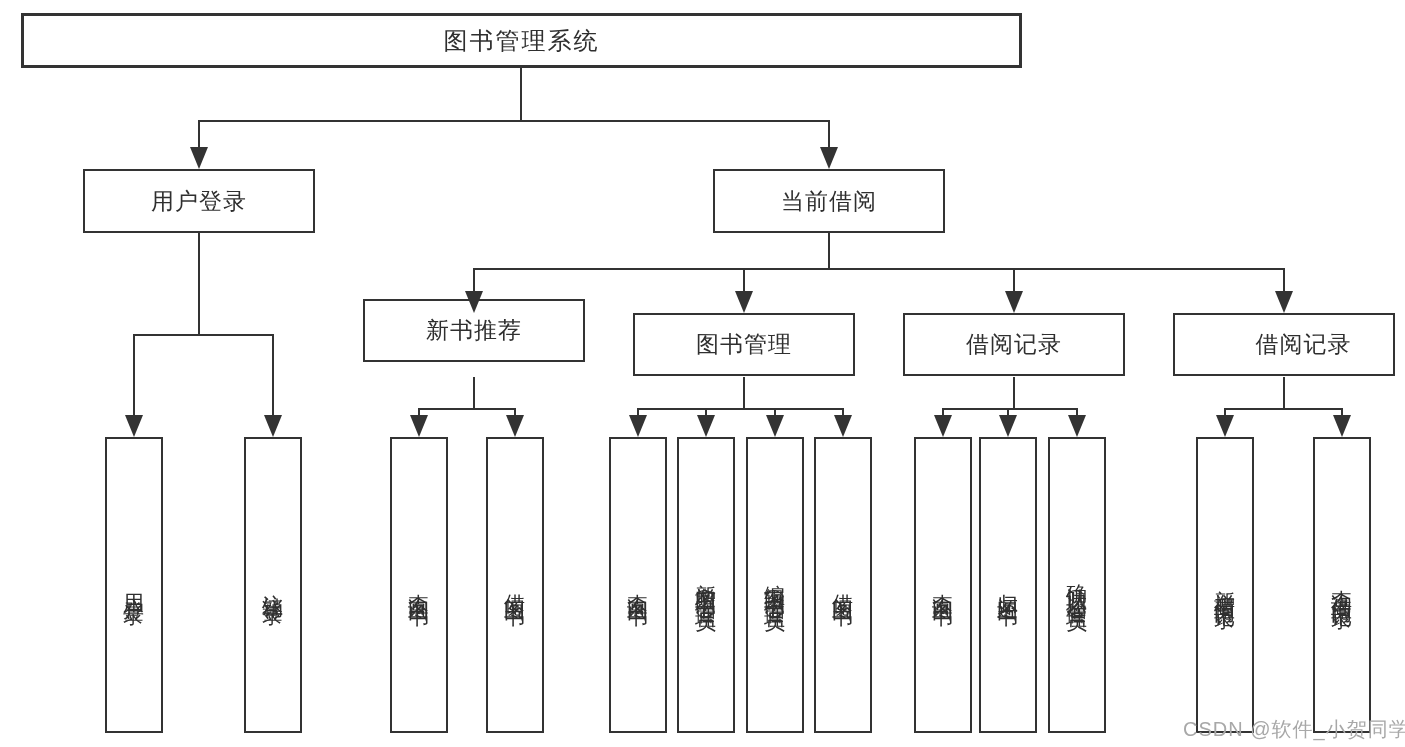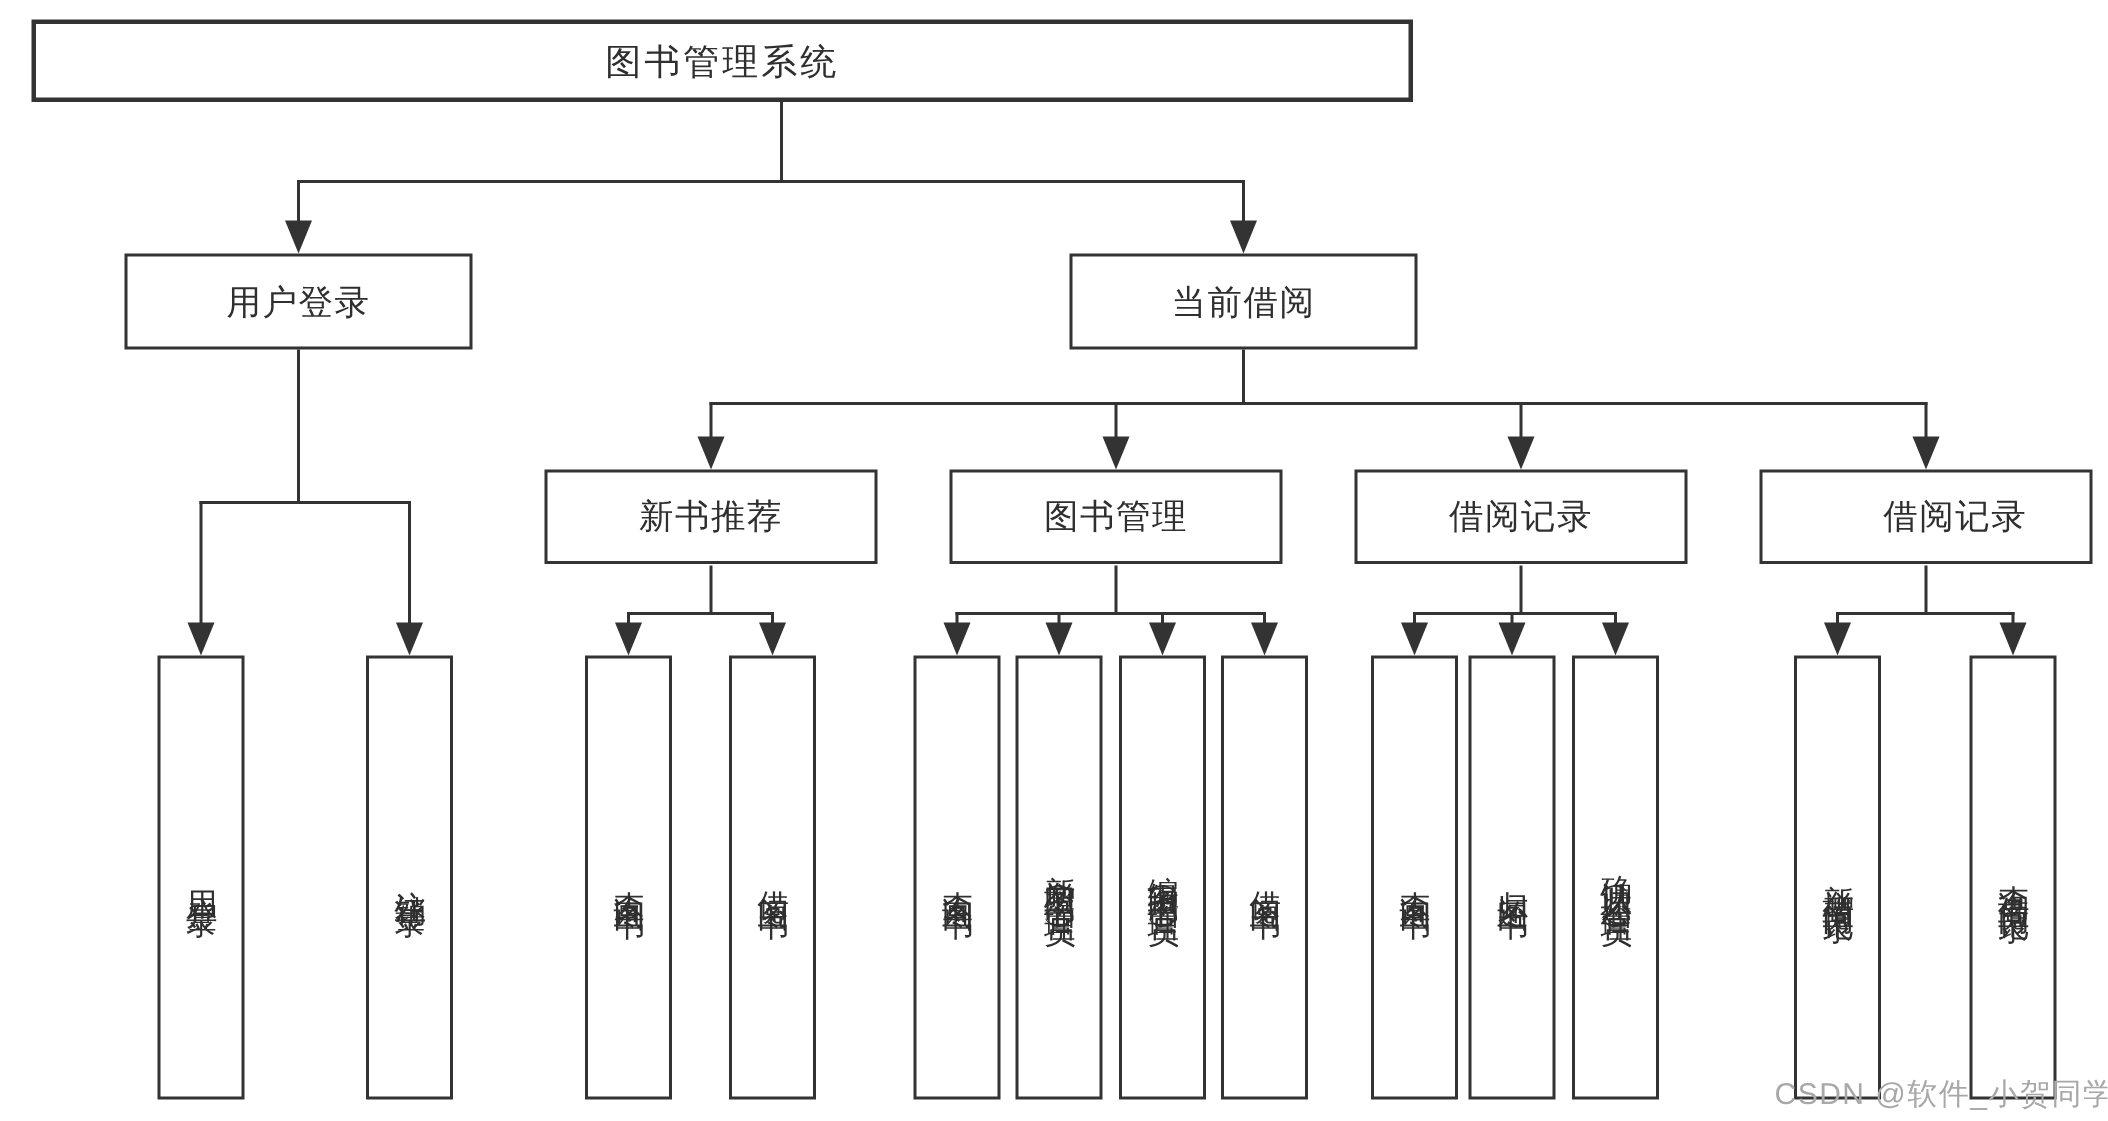--- a/index.html
+++ b/index.html
@@ -26,26 +26,26 @@
     border-top:22px solid #333333;
   }
   .watermark{
     position:absolute;left:1183px;top:716px;z-index:5;
     font-size:20px;color:#a8a8a8;letter-spacing:1px;white-space:nowrap;
   }
 </style>
 </head>
 <body>
 
-<div class="box root" style="left:21px;top:13px;width:921px;height:55px;">图书管理系统</div>
+<div class="box root" style="left:21px;top:13px;width:1001px;height:55px;">图书管理系统</div>
 
 <div class="box lvl" style="left:83px;top:169px;width:232px;height:64px;">用户登录</div>
 <div class="box lvl" style="left:713px;top:169px;width:232px;height:64px;">当前借阅</div>
 
-<div class="box lvl" style="left:363px;top:313px;width:222px;height:63px;">新书推荐</div>
+<div class="box lvl" style="left:363px;top:299px;width:222px;height:63px;">新书推荐</div>
 <div class="box lvl" style="left:633px;top:313px;width:222px;height:63px;">图书管理</div>
 <div class="box lvl" style="left:903px;top:313px;width:222px;height:63px;">借阅记录</div>
 <div class="box lvl" style="left:1173px;top:313px;width:222px;height:63px;padding-left:39px;">借阅记录</div>
 
 <div class="box leaf" style="left:105px;top:437px;width:58px;height:296px;">用户登录</div>
 <div class="box leaf" style="left:244px;top:437px;width:58px;height:296px;">注销登录</div>
 
 <div class="box leaf" style="left:390px;top:437px;width:58px;height:296px;">查询图书</div>
 <div class="box leaf" style="left:486px;top:437px;width:58px;height:296px;">借阅图书</div>
 

